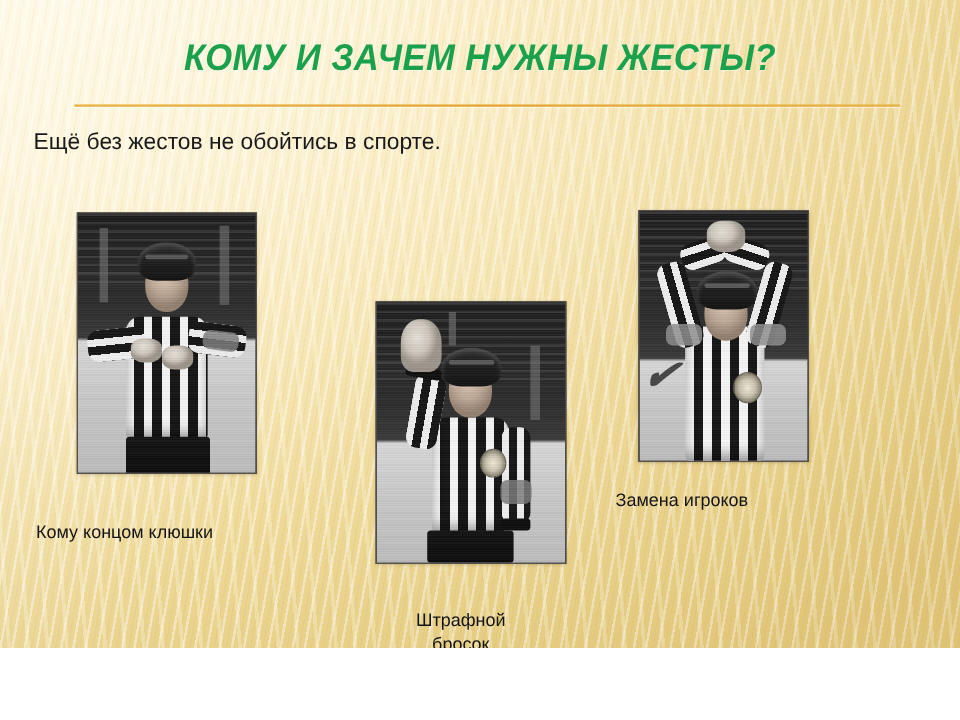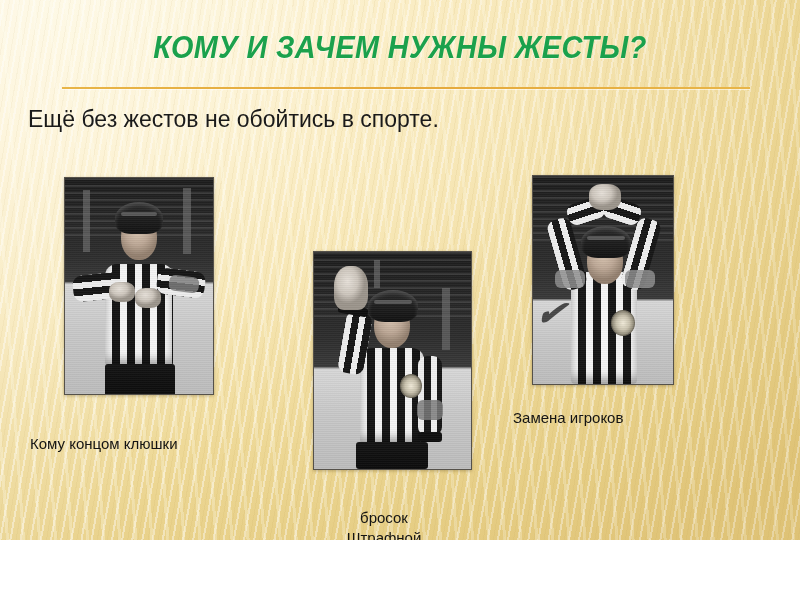--- a/index.html
+++ b/index.html
@@ -87,21 +87,21 @@
     height: 2px;
     background: linear-gradient(90deg, #e8b548 0%, #e5a93b 50%, #e8b548 100%);
     box-shadow: 0 1px 0 rgba(255,255,255,0.55);
   }
 
   
   .lead {
     position: absolute;
     left: 28px;
     top: 106px;
-    font-size: 23px;
+    font-size: 19px;
     line-height: 26px;
     color: #1a1a1a;
     font-family: "Liberation Sans", sans-serif;
     white-space: nowrap;
   }
 
   .caption {
     position: absolute;
     font-size: 15px;
     line-height: 20px;
@@ -311,22 +311,22 @@
       <div class="arm" style="left:104px; top:104px; width:24px; height:80px;"></div>
       <div class="shoulder-pad" style="left:103px; top:148px; width:26px; height:20px; background:#7a7a7a;"></div>
       <div class="cuff" style="left:104px; top:180px; width:24px; height:10px;"></div>
       <div class="crest" style="left:86px; top:122px; width:20px; height:22px;"></div>
       <div class="pants" style="left:42px; top:190px; width:72px; height:27px;"></div>
     </div>
     <div class="photo-grain"></div>
   </div>
 
   <div class="caption" id="cap-2">
+    <div>Штрафной</div>
     <div>бросок</div>
-    <div>Штрафной</div>
   </div>
 
   <div class="photo" id="photo-3" style="left:532px; top:175px; width:140px; height:208px;">
     <div class="scene">
       <div class="bg-arena" style="height:124px;"></div>
       <div class="stand-rows" style="top:0px; height:66px;"></div>
       <div class="bg-ice" style="height:84px;"></div>
       <div class="board-line" style="top:123px;"></div>
       <div class="swoosh" style="left:4px; top:120px; font-size:34px; line-height:34px; transform:skewX(-12deg);">✔</div>
 

